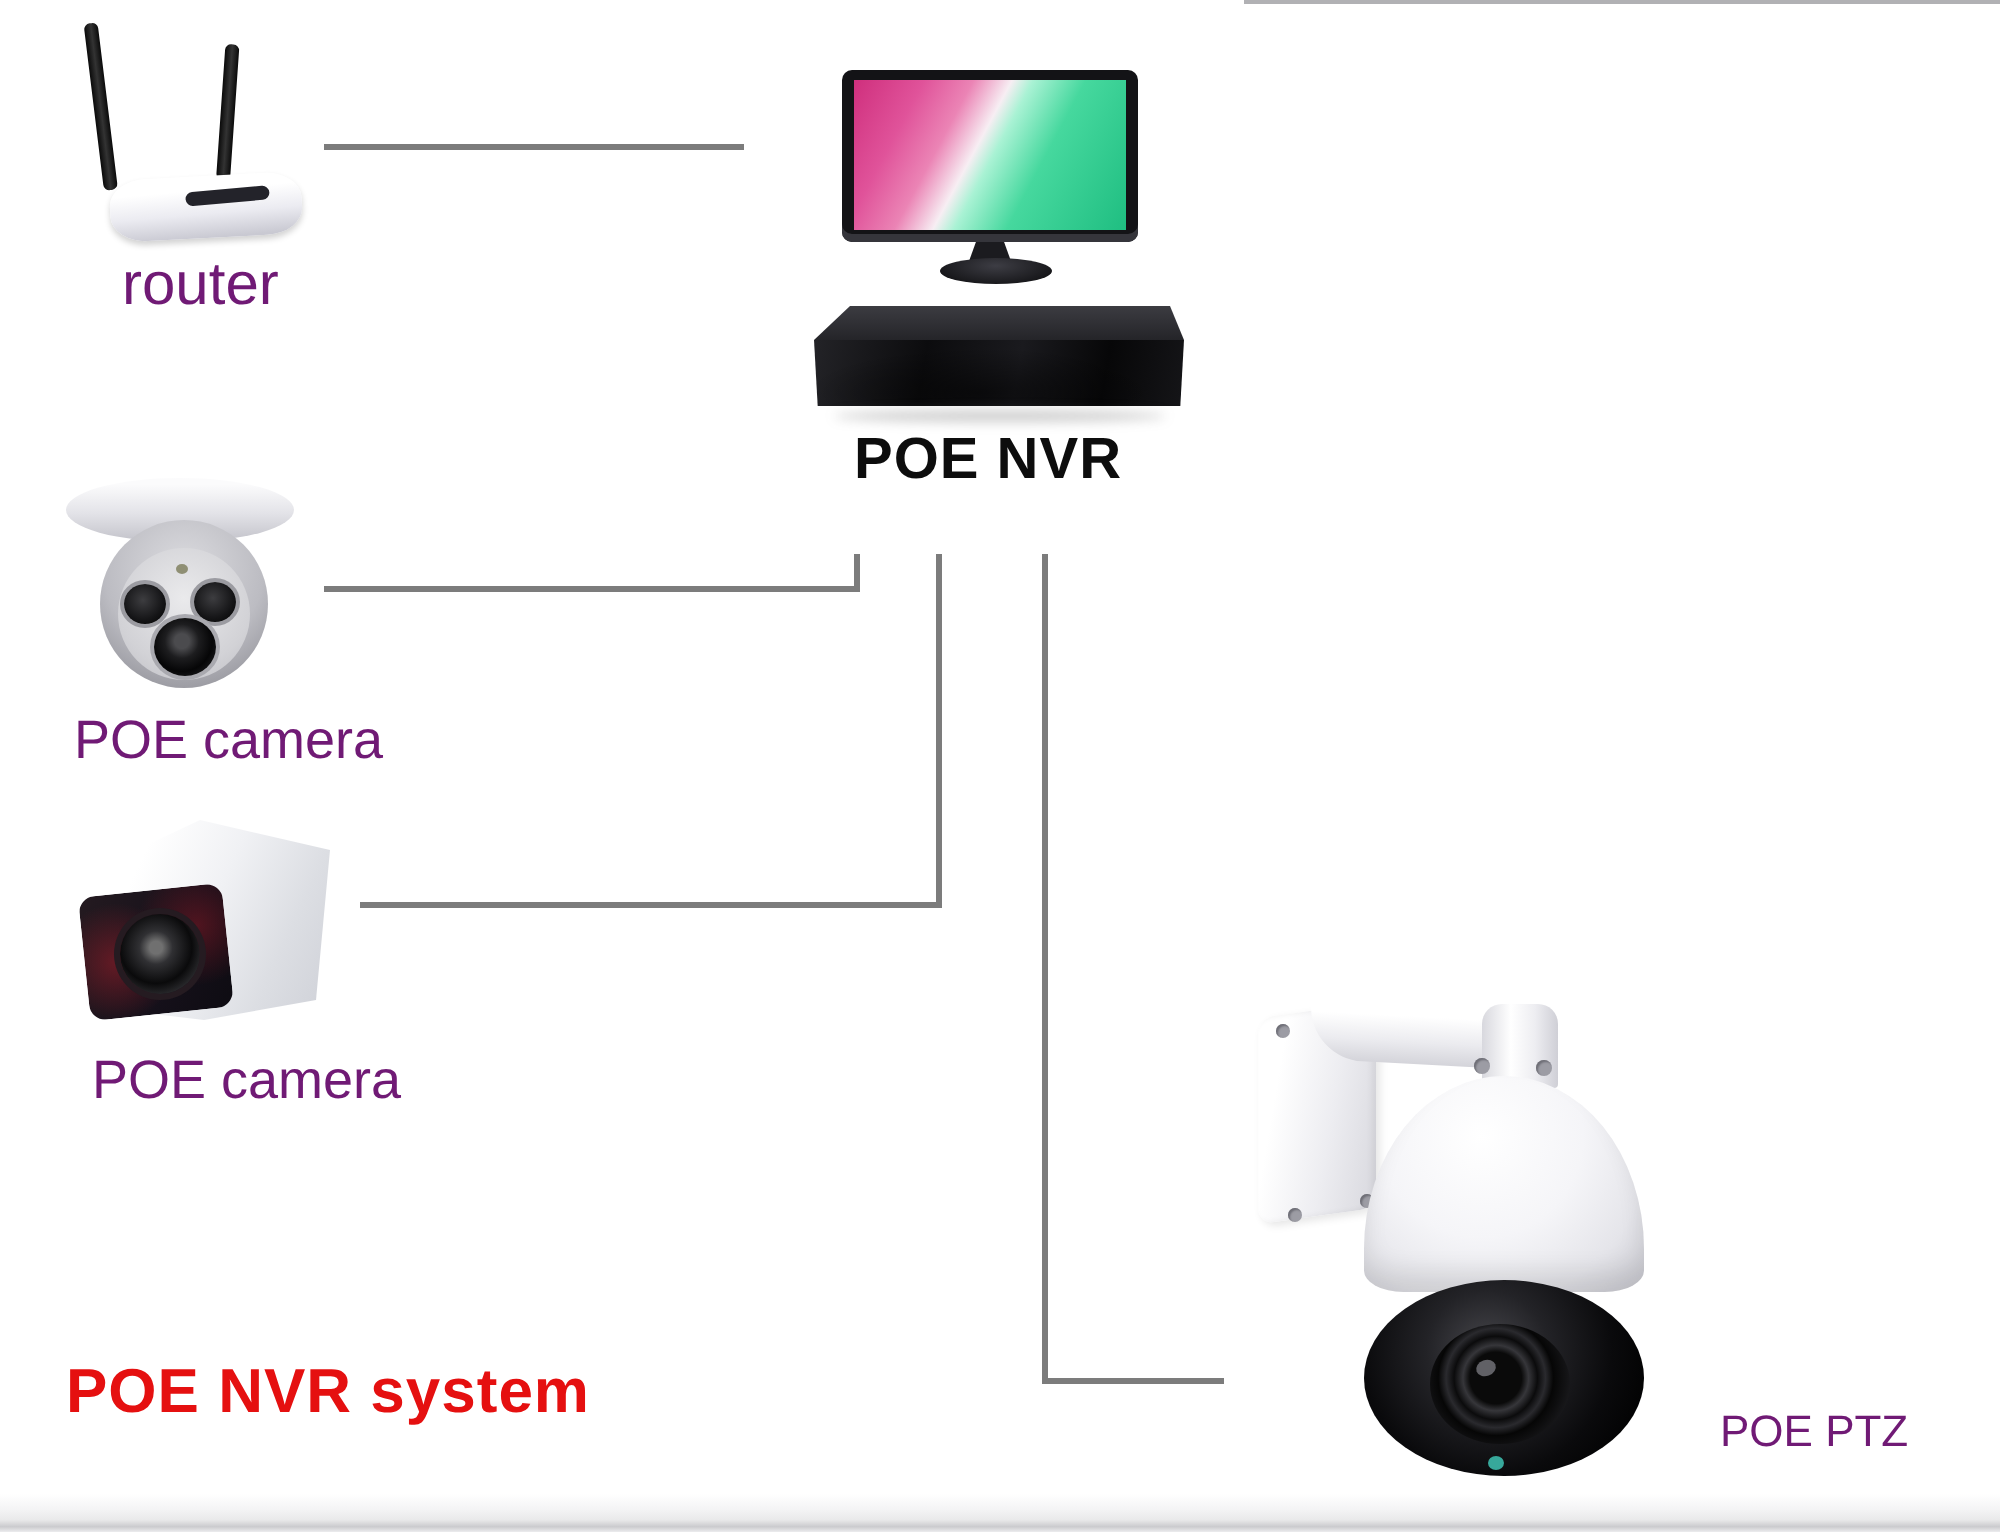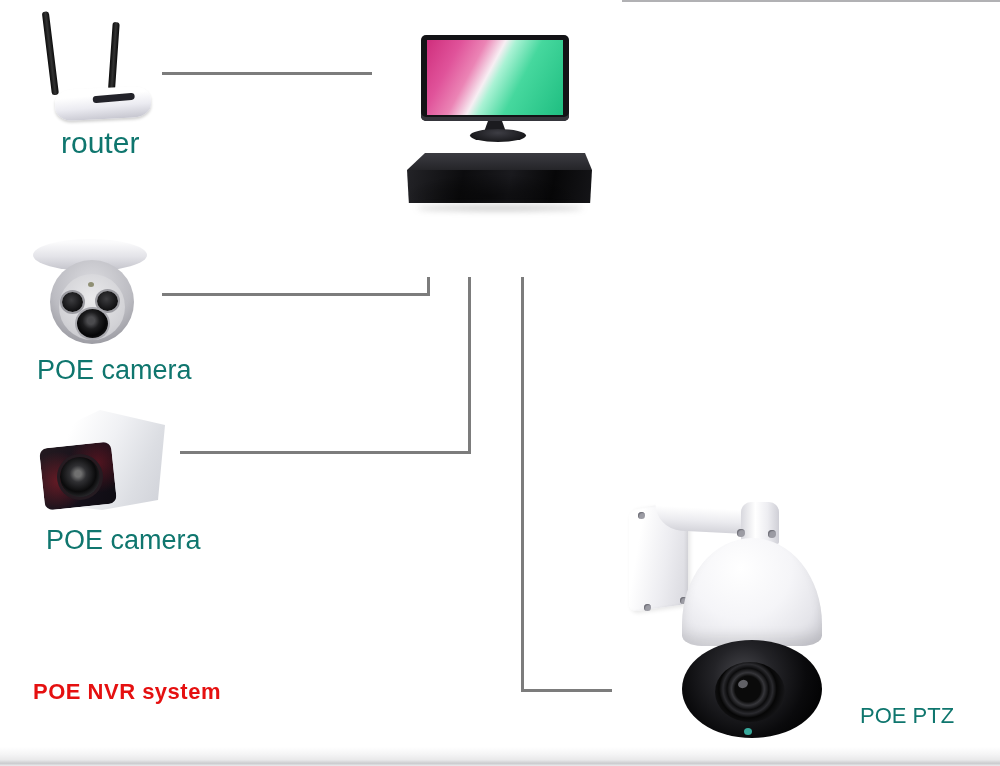--- a/index.html
+++ b/index.html
@@ -11,27 +11,27 @@
   .cable{position:absolute;background:#7c7c7c;}
   .c-router{left:162px;top:72px;width:210px;height:3px;}
   .c-dome-v{left:427px;top:277px;width:3px;height:19px;}
   .c-dome-h{left:162px;top:293px;width:268px;height:3px;}
   .c-bullet-v{left:468px;top:277px;width:3px;height:177px;}
   .c-bullet-h{left:180px;top:451px;width:291px;height:3px;}
   .c-ptz-v{left:521px;top:277px;width:3px;height:415px;}
   .c-ptz-h{left:521px;top:689px;width:91px;height:3px;}
 
   
-  .lbl{position:absolute;white-space:nowrap;color:#0f766e;line-height:1.05;}
+  .lbl{position:absolute;white-space:nowrap;color:#701a75;line-height:1.05;}
   .lbl-router{left:61px;top:127px;font-size:30px;}
   .lbl-nvr{left:427px;top:215px;font-size:29px;font-weight:bold;letter-spacing:.5px;color:#0d0d0d;}
   .lbl-dome{left:37px;top:356px;font-size:27px;}
   .lbl-bullet{left:46px;top:526px;font-size:27px;}
   .lbl-ptz{left:860px;top:704px;font-size:22px;}
-  .lbl-system{left:33px;top:680px;font-size:22px;font-weight:bold;color:#e51010;letter-spacing:.5px;}
+  .lbl-system{left:33px;top:680px;font-size:31px;font-weight:bold;color:#e51010;letter-spacing:.5px;}
 
   
   .router{left:40px;top:8px;width:130px;height:118px;}
   .antenna{position:absolute;background:linear-gradient(90deg,#0a0a0a,#333,#0a0a0a);border-radius:3px;transform-origin:50% 100%;}
   .ant-l{left:12px;top:3px;width:7px;height:84px;transform:rotate(-7deg);}
   .ant-r{left:68px;top:14px;width:7px;height:68px;transform:rotate(4deg);}
   .router-body{position:absolute;left:15px;top:80px;width:96px;height:31px;transform:rotate(-3deg);
     background:linear-gradient(178deg,#ffffff 25%,#ebebf1 60%,#c9c9d2 95%);
     border-radius:18px/13px;box-shadow:0 2px 3px rgba(0,0,0,.18);}
   .router-slot{position:absolute;left:38px;top:7px;width:42px;height:7px;background:#23232a;border-radius:4px;transform:rotate(-2deg);}
@@ -144,20 +144,21 @@
     <div class="m-screen"></div>
     <div class="m-neck"></div>
     <div class="m-base"></div>
   </div>
 
   <div class="abs nvr">
     <div class="nvr-top"></div>
     <div class="nvr-front"></div>
     <div class="nvr-shadow"></div>
   </div>
+  <div class="lbl lbl-nvr">POE NVR</div>
 
   <div class="abs dome">
     <div class="dome-base"></div>
     <div class="dome-ring"></div>
     <div class="dome-face"></div>
     <div class="dome-sensor"></div>
     <div class="dome-led led-l"></div>
     <div class="dome-led led-r"></div>
     <div class="dome-lens"></div>
   </div>

